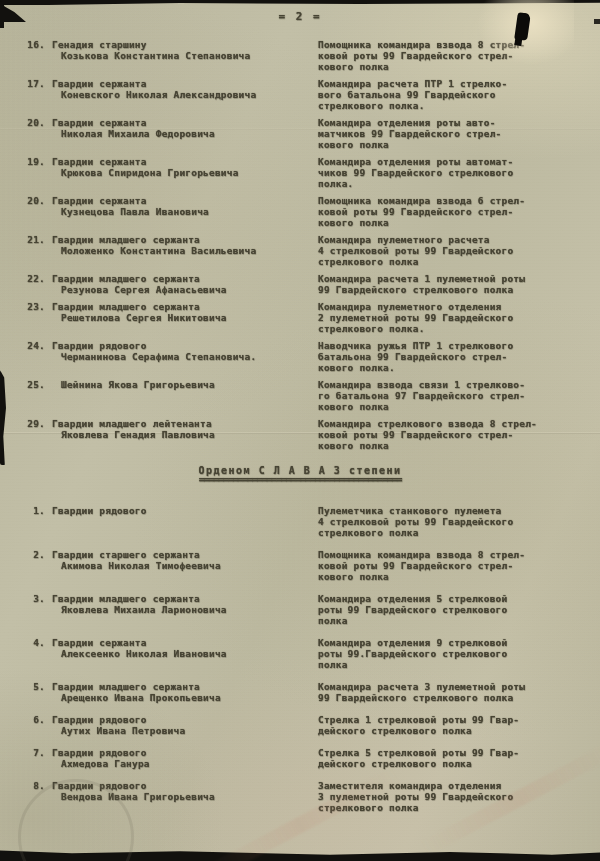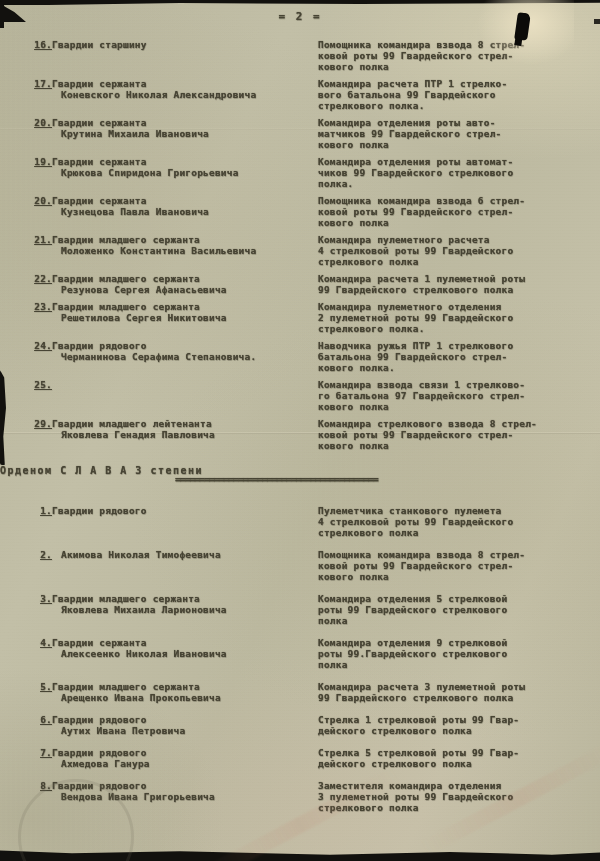--- a/index.html
+++ b/index.html
@@ -38,45 +38,46 @@
   .wm-a{right:-30px;bottom:55px;}
   .wm-b{left:190px;bottom:28px;}
 
   .content{position:absolute;top:10px;left:0;width:100%;color:#45432f;}
   .tw{color:#474434;text-shadow:0 0 1px rgba(70,66,50,.85), .5px .5px 0 rgba(70,66,50,.25);font-weight:700;}
   .page-num{text-align:center;font-size:11px;letter-spacing:2px;margin-bottom:16px;}
   .list{margin-left:22px;margin-right:14px;}
   .entry{display:grid;grid-template-columns:30px 266px auto;align-items:start;font-size:9.5px;line-height:11px;letter-spacing:.2px;}
   .sec-a .entry{margin-bottom:6px;}
   .sec-b .entry{margin-bottom:11px;}
-  .num{text-align:right;white-space:nowrap;text-decoration:underline;}
+  .num{text-align:right;padding-right:7px;white-space:nowrap;}
   .who .name{padding-left:9px;}
   .duty{white-space:pre-line;}
-  .sec-title-wrap{margin:14px 0 22px 0;}
+  .sec-title-wrap{text-align:center;margin:14px 0 22px 0;}
   .sec-title{font-size:10px;letter-spacing:1.5px;}
   .sec-underline{font-size:10px;letter-spacing:-1.2px;line-height:6px;margin-top:1px;overflow:hidden;white-space:nowrap;width:250px;margin-left:auto;margin-right:auto;}
 </style>
 </head>
 <body>
 
 <div class="paper"></div>
 <div class="grain"></div>
 <div class="crease" style="top:432px;"></div>
 <div class="crease" style="top:128px;opacity:.4;"></div>
 
 <div class="content">
 
   <div class="tw page-num">= 2 =</div>
 
   <div class="list sec-a">
 
       <div class="entry tw">
         <div class="num">16.</div>
         <div class="who">
-          <div class="rank">Гвардии старшину</div>
+          <div class="rank">Генадия старшину</div>
+          <div class="name">Козькова Константина Степановича</div>
         </div>
         <div class="duty">Помощника командира взвода 8 стрел-
 ковой роты 99 Гвардейского стрел-
 кового полка</div>
       </div>
 
       <div class="entry tw">
         <div class="num">17.</div>
         <div class="who">
           <div class="rank">Гвардии сержанта</div>
@@ -84,21 +85,21 @@
         </div>
         <div class="duty">Командира расчета ПТР 1 стрелко-
 вого батальона 99 Гвардейского
 стрелкового полка.</div>
       </div>
 
       <div class="entry tw">
         <div class="num">20.</div>
         <div class="who">
           <div class="rank">Гвардии сержанта</div>
-          <div class="name">Крутина Михаила Ивановича</div>
+          <div class="name">Николая Михаила Федоровича</div>
         </div>
         <div class="duty">Командира отделения роты авто-
 матчиков 99 Гвардейского стрел-
 кового полка</div>
       </div>
 
       <div class="entry tw">
         <div class="num">19.</div>
         <div class="who">
           <div class="rank">Гвардии сержанта</div>
@@ -159,20 +160,21 @@
           <div class="name">Черманинова Серафима Степановича.</div>
         </div>
         <div class="duty">Наводчика ружья ПТР 1 стрелкового
 батальона 99 Гвардейского стрел-
 кового полка.</div>
       </div>
 
       <div class="entry tw">
         <div class="num">25.</div>
         <div class="who">
+          <div class="name">Шейнина Якова Григорьевича</div>
         </div>
         <div class="duty">Командира взвода связи 1 стрелково-
 го батальона 97 Гвардейского стрел-
 кового полка</div>
       </div>
 
       <div class="entry tw">
         <div class="num">29.</div>
         <div class="who">
           <div class="rank">Гвардии младшего лейтенанта</div>
@@ -197,20 +199,21 @@
           <div class="rank">Гвардии рядового</div>
         </div>
         <div class="duty">Пулеметчика станкового пулемета
 4 стрелковой роты 99 Гвардейского
 стрелкового полка</div>
       </div>
 
       <div class="entry tw">
         <div class="num">2.</div>
         <div class="who">
+          <div class="rank">Гвардии старшего сержанта</div>
           <div class="name">Акимова Николая Тимофеевича</div>
         </div>
         <div class="duty">Помощника командира взвода 8 стрел-
 ковой роты 99 Гвардейского стрел-
 кового полка</div>
       </div>
 
       <div class="entry tw">
         <div class="num">3.</div>
         <div class="who">

